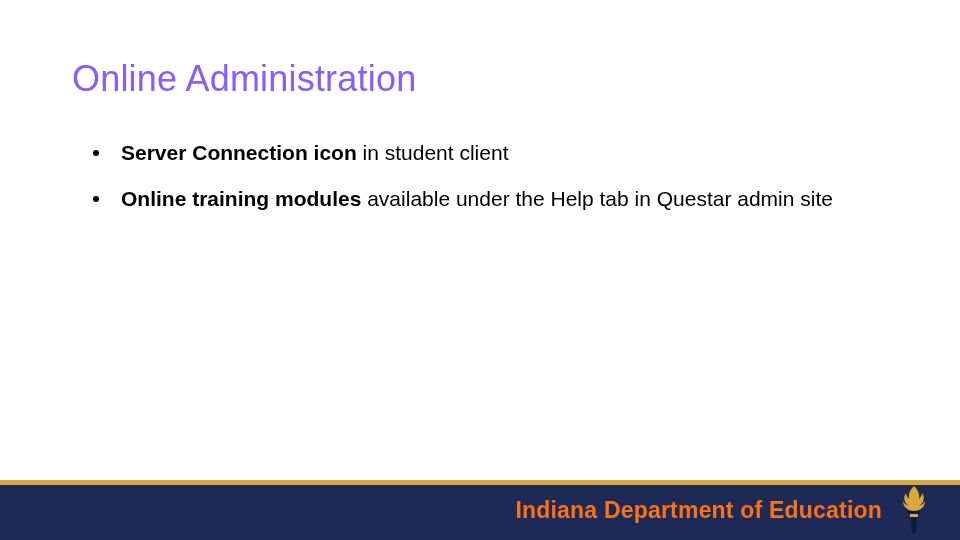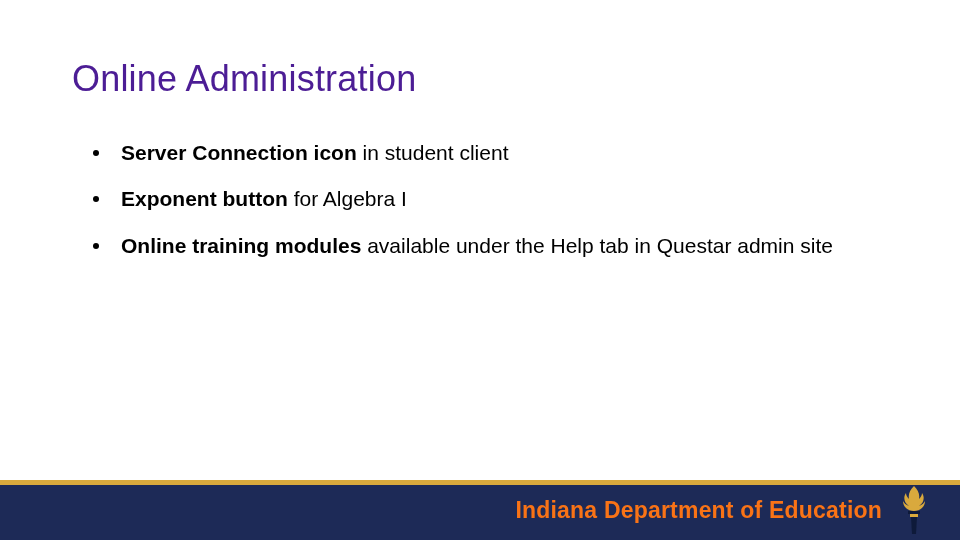--- a/index.html
+++ b/index.html
@@ -1,18 +1,18 @@
 <!DOCTYPE html>
 <html><head>
 <meta charset="utf-8">
 <style>
   * { margin: 0; padding: 0; box-sizing: border-box; }
   html, body { width: 960px; height: 540px; font-family: Arial, Helvetica, sans-serif; background: #fff; overflow: hidden; }
   .slide { width: 960px; height: 540px; position: relative; }
-  .title { position: absolute; top: 58px; left: 72px; font-size: 36px; font-weight: 400; color: #4c1d95; letter-spacing: 0.2px; }
+  .title { position: absolute; top: 58px; left: 72px; font-size: 36px; font-weight: 400; color: #8b5cf6; letter-spacing: 0.2px; }
   .bullets { position: absolute; top: 140px; left: 93px; right: 80px; }
   .bullet { display: flex; align-items: flex-start; margin-bottom: 20px; font-size: 21px; color: #000; line-height: 1.25; }
   .bullet .dot { width: 6px; height: 6px; border-radius: 50%; background: #000; margin-top: 10px; margin-right: 22px; flex-shrink: 0; }
   .bullet .txt { flex: 1; }
   .b { font-weight: 700; }
   .i { font-style: italic; }
   .footer { position: absolute; left: 0; right: 0; bottom: 0; height: 60px; background: #1d2a57; }
   .footer-gold { position: absolute; top: 0; left: 0; right: 0; height: 5px; background: #d9a93d; }
   .footer-content { position: absolute; right: 28px; top: 0; height: 60px; display: flex; align-items: center; gap: 14px; }
   .footer-text { color: #f97316; font-size: 23px; font-weight: 700; letter-spacing: 0.2px; white-space: nowrap; }
@@ -25,24 +25,20 @@
 
   <div class="title">Online Administration</div>
 
   <div class="bullets">
     <div class="bullet">
       <div class="dot"></div>
       <div class="txt"><span class="b">Server Connection icon</span><span> in student client</span></div>
     </div>
     <div class="bullet">
       <div class="dot"></div>
-      <div class="txt"><span class="b">Exponent button</span><span> for Algebra I</span></div>
-    </div>
-    <div class="bullet">
-      <div class="dot"></div>
       <div class="txt"><span class="b">Online training modules</span><span> available under the Help tab in Questar admin site</span></div>
     </div>
   </div>
 
   <div class="footer">
     <div class="footer-gold"></div>
     <div class="footer-content">
       <div class="footer-text">Indiana Department of Education</div>
       <svg class="torch" viewBox="0 0 36 52">
         <path d="M18 2 C14 6 12 10 13 15 C11 13 10 11 10 9 C7 13 8 19 13 22 C10 21 8 19 7 17 C7 23 12 27 18 27 C24 27 29 23 29 17 C28 19 26 21 23 22 C28 19 29 13 26 9 C26 11 25 13 23 15 C24 10 22 6 18 2 Z" fill="#d9a93d"></path>

